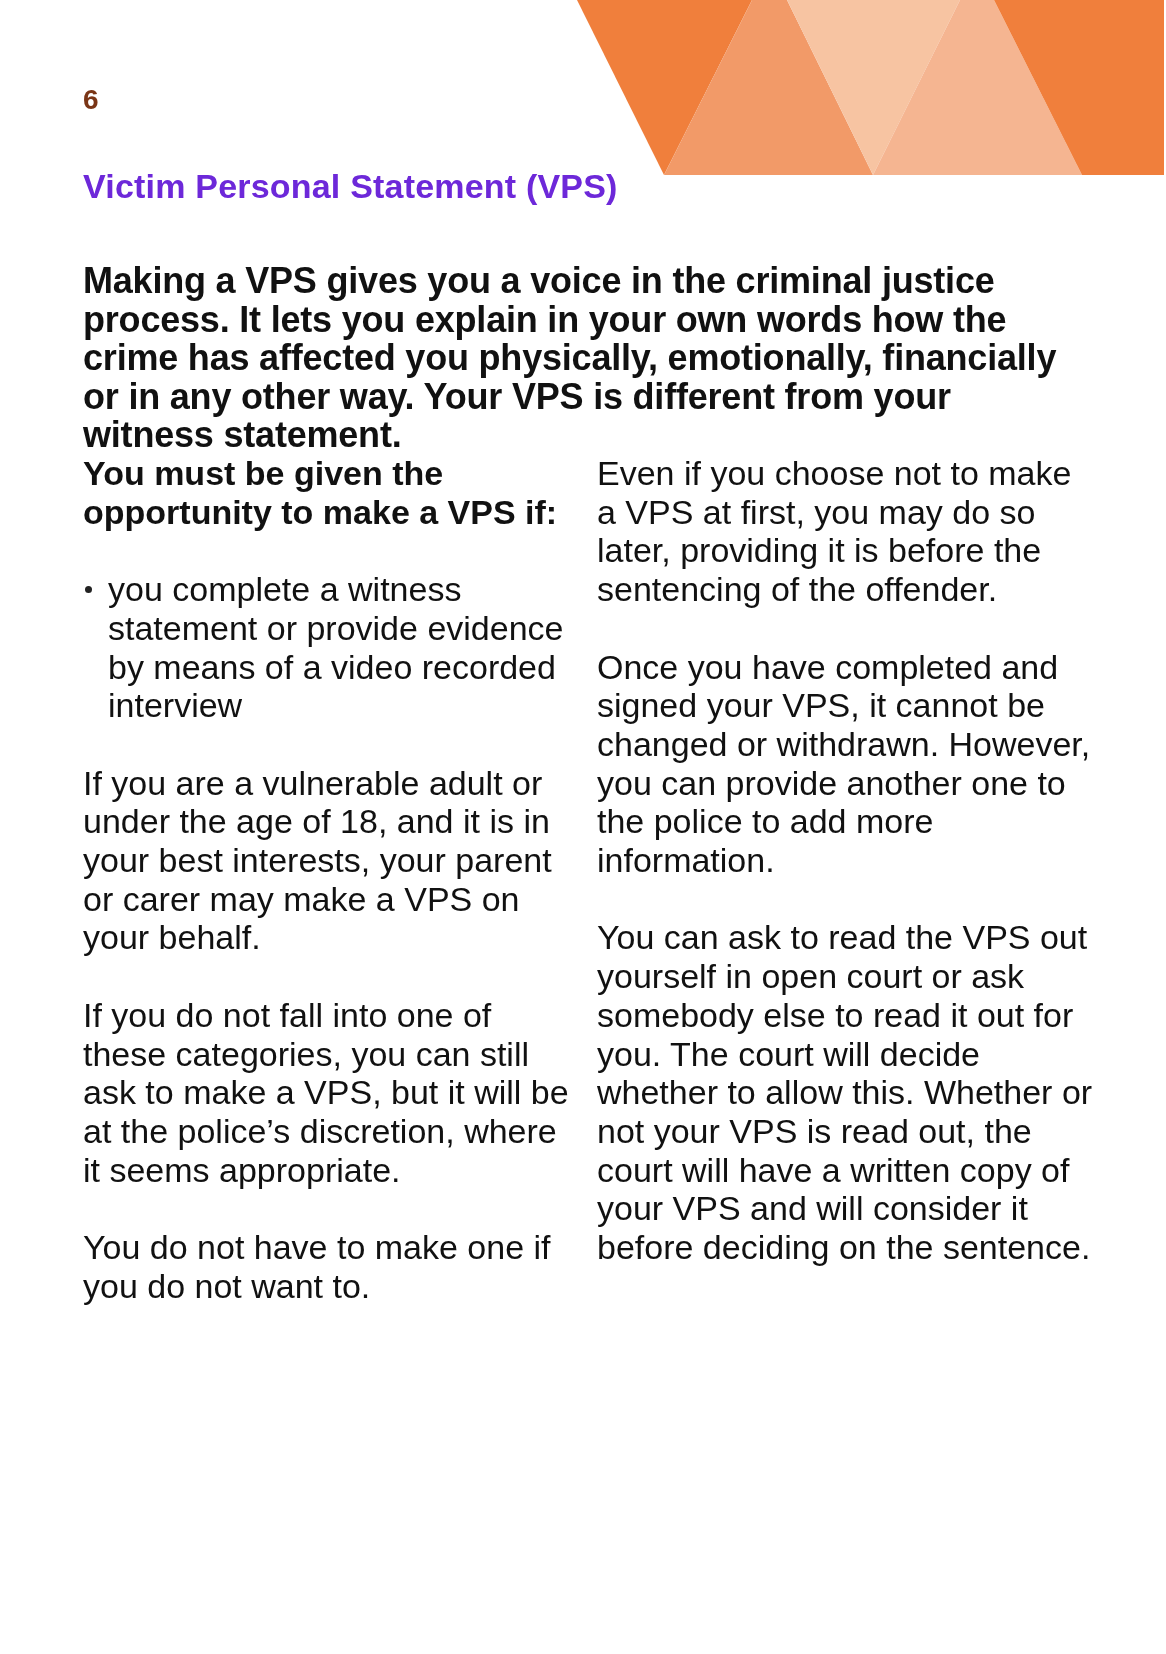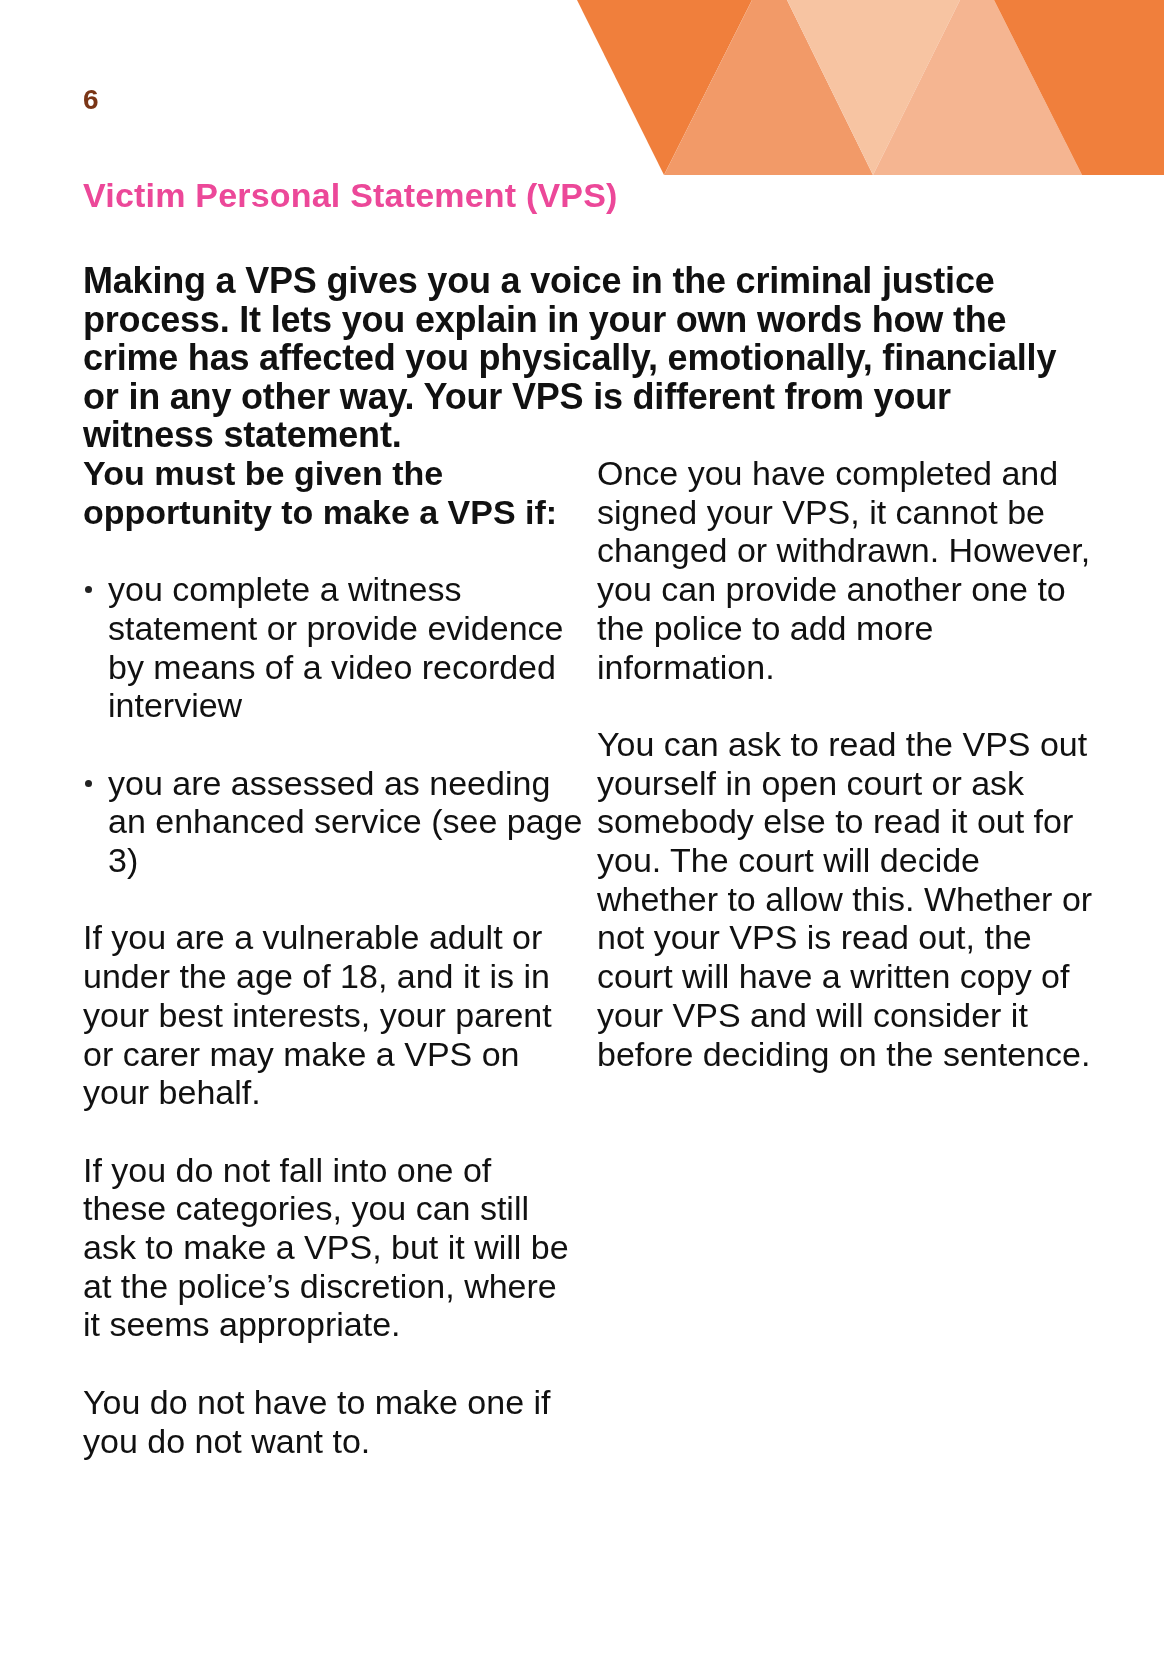--- a/index.html
+++ b/index.html
@@ -5,22 +5,22 @@
     html, body { margin: 0; padding: 0; background: #ffffff; }
     body {
       width: 1166px; height: 1654px; position: relative; overflow: hidden;
       font-family: "Liberation Sans", "DejaVu Sans", sans-serif; color: #111111;
     }
     .banner { position: absolute; left: 0; top: 0; width: 1166px; height: 180px; }
     .page-number {
       position: absolute; left: 83px; top: 84px; font-size: 28px; font-weight: bold; color: #7a3516;
     }
     .title {
-      position: absolute; left: 83px; top: 176px; margin: 0;
-      font-size: 34px; font-weight: bold; color: #ec4899; letter-spacing: 0.2px;
+      position: absolute; left: 83px; top: 167px; margin: 0;
+      font-size: 34px; font-weight: bold; color: #6d28d9; letter-spacing: 0.2px;
     }
     .intro {
       position: absolute; left: 83px; top: 262px; width: 1000px; margin: 0;
       font-size: 36px; font-weight: bold; line-height: 38.5px; letter-spacing: -0.2px;
     }
     .col { position: absolute; top: 454px; font-size: 34px; line-height: 38.7px; }
     .col-left { left: 83px; width: 500px; }
     .col-right { left: 597px; width: 500px; }
     .col p { margin: 0 0 38.7px 0; }
     .subhead { font-weight: bold; }
@@ -48,26 +48,23 @@
 
 <p class="intro">Making a VPS gives you a voice in the criminal justice process. It lets you explain in your own words how the crime has affected you physically, emotionally, financially or in any other way. Your VPS is different from your witness statement.</p>
 
 <div class="col col-left">
   <p class="subhead">You must be given the opportunity to make a VPS if:</p>
   <ul class="bullets">
     <li>
       <span class="bullet-dot"></span>
       <span>you complete a witness statement or provide evidence by means of a video recorded interview</span>
     </li>
-    <li>
-      <span class="bullet-dot"></span>
-      <span>you are assessed as needing an enhanced service (see page 3)</span>
-    </li>
   </ul>
   <p>If you are a vulnerable adult or under the age of 18, and it is in your best interests, your parent or carer may make a VPS on your behalf.</p>
   <p>If you do not fall into one of these categories, you can still ask to make a VPS, but it will be at the police’s discretion, where it seems appropriate.</p>
   <p>You do not have to make one if you do not want to.</p>
 </div>
 
 <div class="col col-right">
+  <p>Even if you choose not to make a VPS at first, you may do so later, providing it is before the sentencing of the offender.</p>
   <p>Once you have completed and signed your VPS, it cannot be changed or withdrawn. However, you can provide another one to the police to add more information.</p>
   <p>You can ask to read the VPS out yourself in open court or ask somebody else to read it out for you. The court will decide whether to allow this. Whether or not your VPS is read out, the court will have a written copy of your VPS and will consider it before deciding on the sentence.</p>
 </div>
 
 </body></html>

